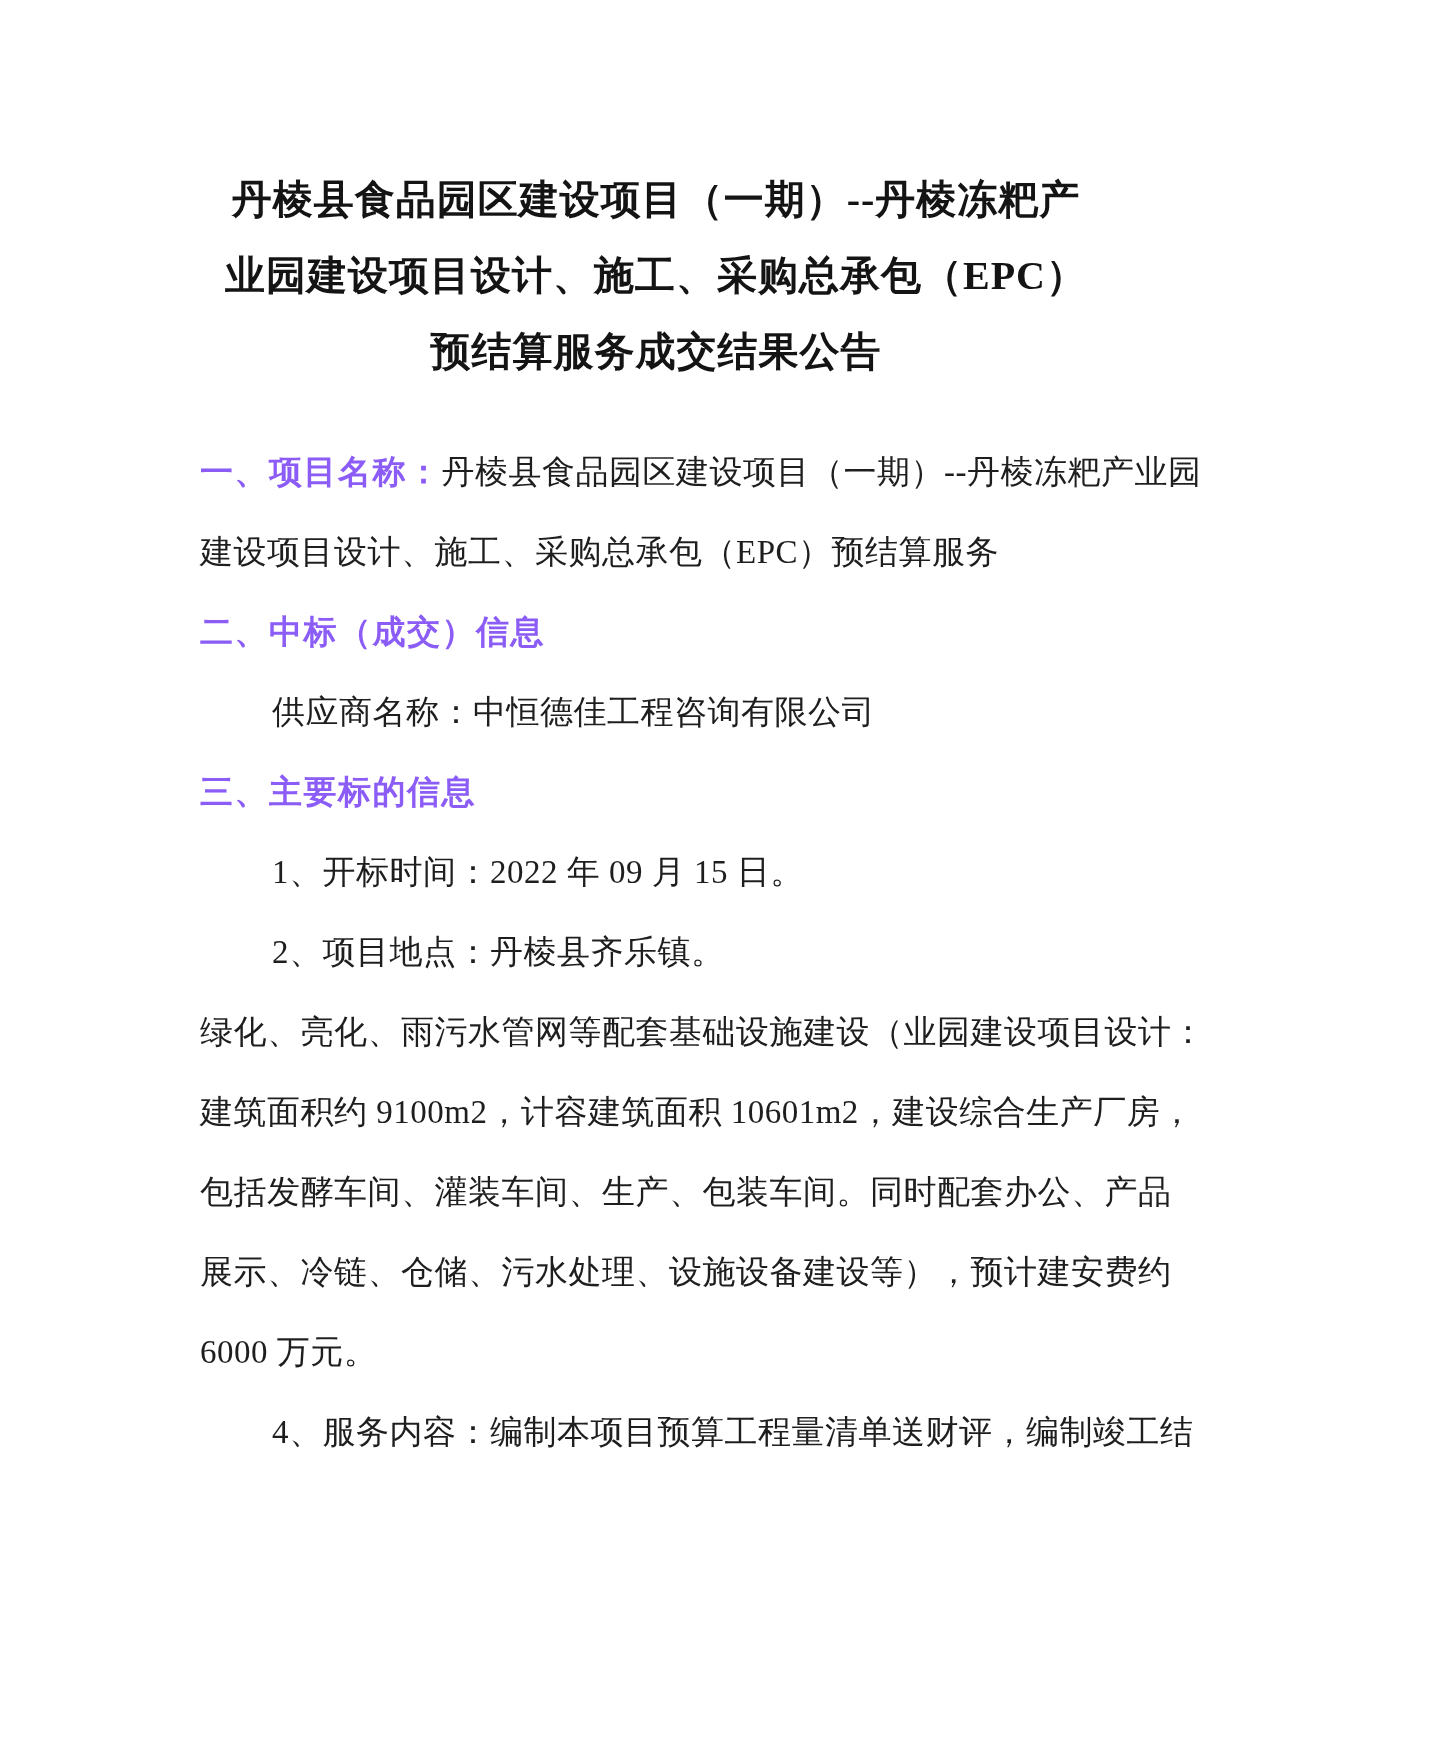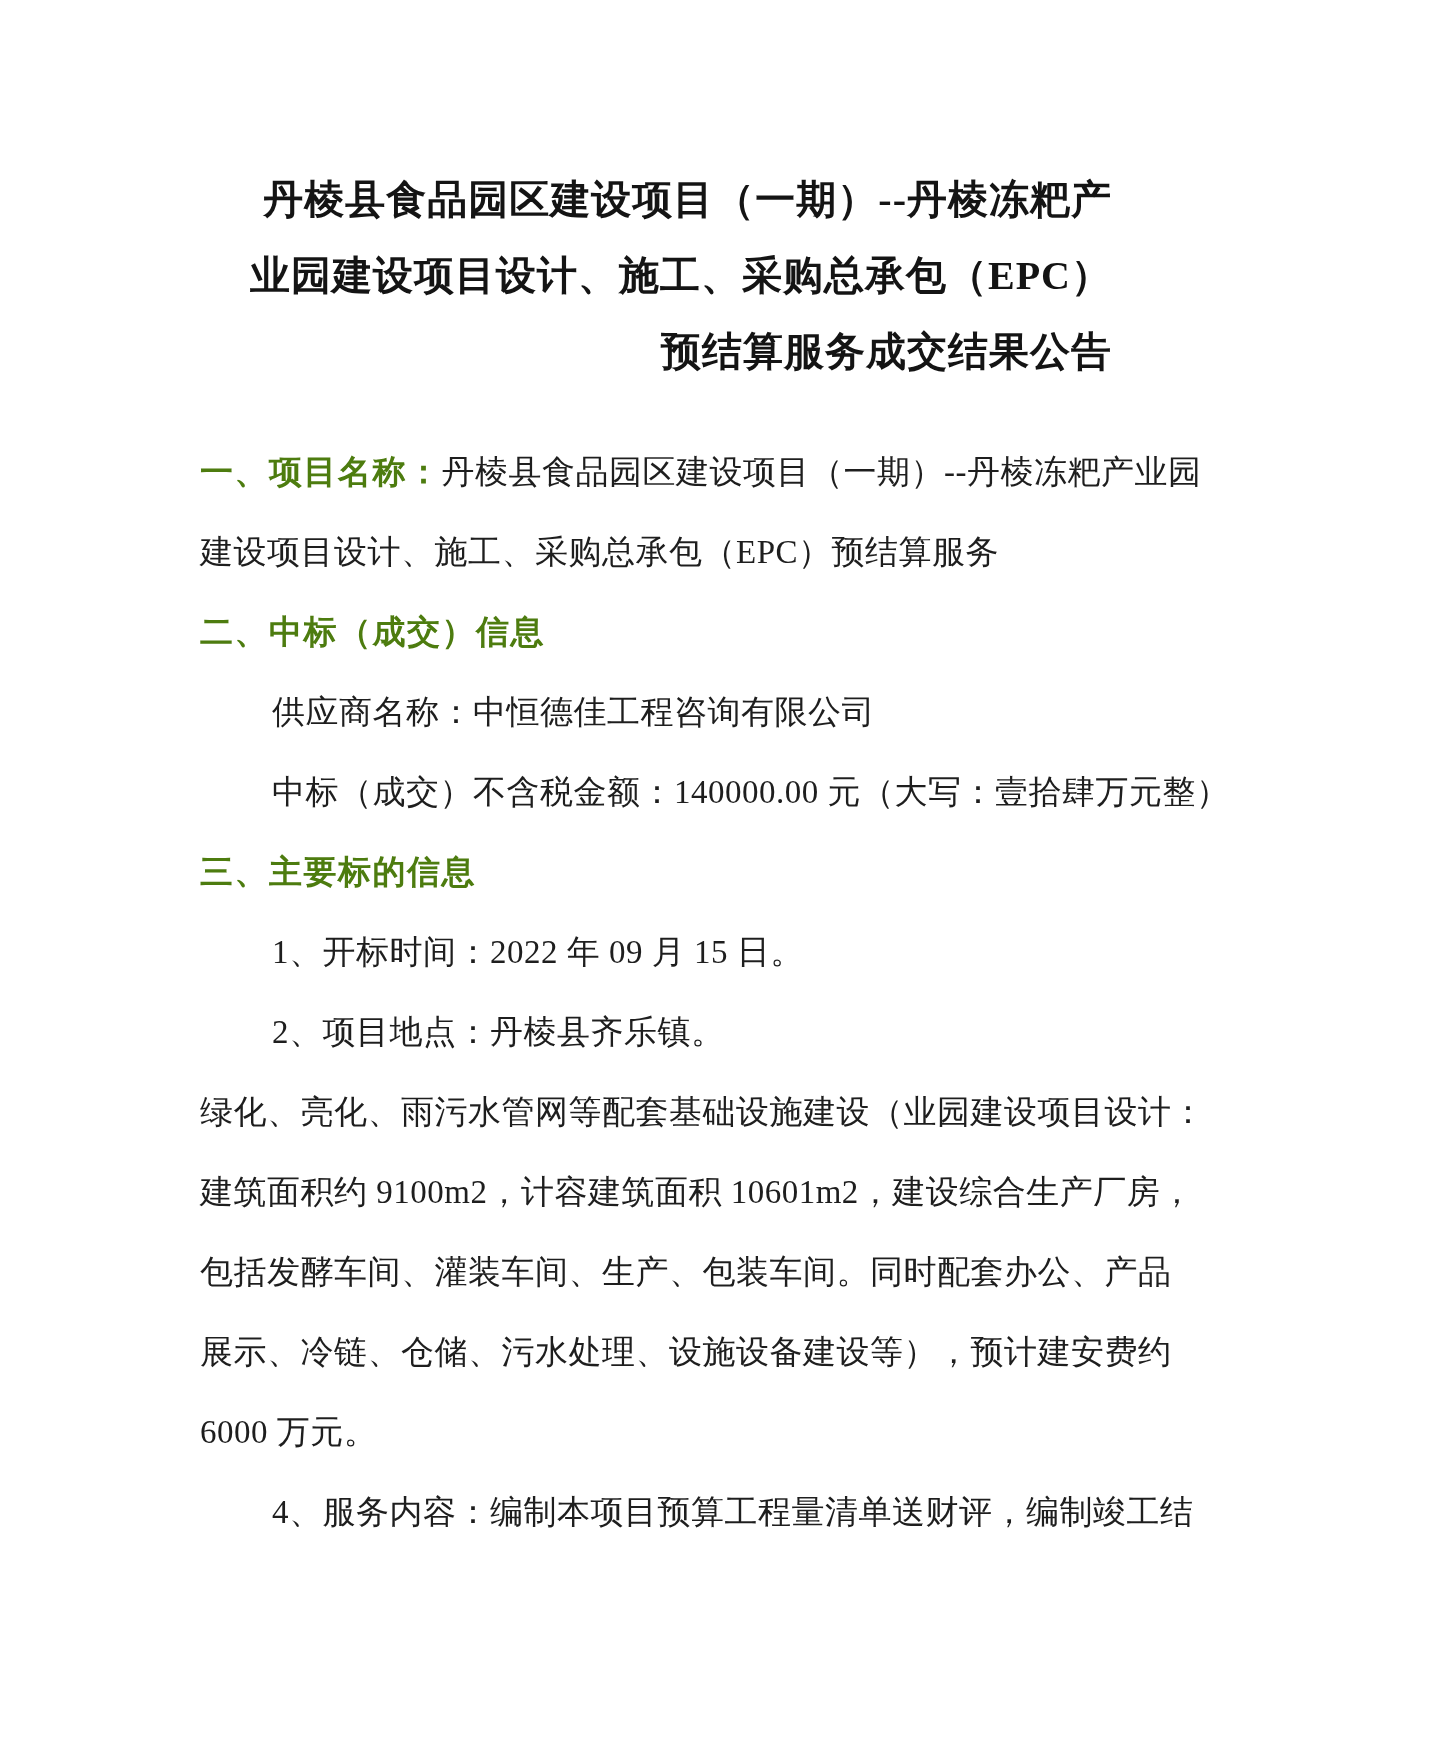--- a/index.html
+++ b/index.html
@@ -10,21 +10,21 @@
     background: #ffffff;
     overflow: hidden;
     color: #1e1e1e;
     font-family: "Liberation Serif", "DejaVu Serif", serif;
   }
   .content {
     margin: 162px 0 0 200px;
     width: 912px;
   }
   .doc-title {
-    text-align: right;
+    text-align: center;
     font-size: 40px;
     line-height: 76px;
     font-weight: 700;
     letter-spacing: 1px;
     color: #141414;
     font-family: "Liberation Serif", "DejaVu Serif", serif;
   }
   .doc-body {
     margin-top: 42px;
     font-size: 33px;
@@ -33,21 +33,21 @@
     height: 80px;
     line-height: 80px;
     white-space: nowrap;
     letter-spacing: 0.5px;
   }
   .line.indent { text-indent: 72px; }
   .lbl {
     font-family: Liberation Mono, monospace;
     font-weight: 700;
     letter-spacing: 1.5px;
-    color: #4d7c0f;
+    color: #8b5cf6;
   }
 </style>
 </head>
 <body>
 
 <div class="page">
   <div class="content">
 
     <div class="doc-title">
       <div>丹棱县食品园区建设项目（一期）--丹棱冻粑产</div>
@@ -68,23 +68,20 @@
       <div class="line">
         <span class="lbl">二、中标（成交）信息</span>
       </div>
 
       <div class="line indent">
         <span>供应商名称：中恒德佳工程咨询有限公司</span>
       </div>
 
 
 
-      <div class="line indent">
-        <span>中标（成交）不含税金额：140000.00 元（大写：壹拾肆万元整）</span>
-      </div>
 
       <div class="line">
         <span class="lbl">三、主要标的信息</span>
       </div>
 
       <div class="line indent">
         <span>1、开标时间：2022 年 09 月 15 日。</span>
       </div>
 
       <div class="line indent">

